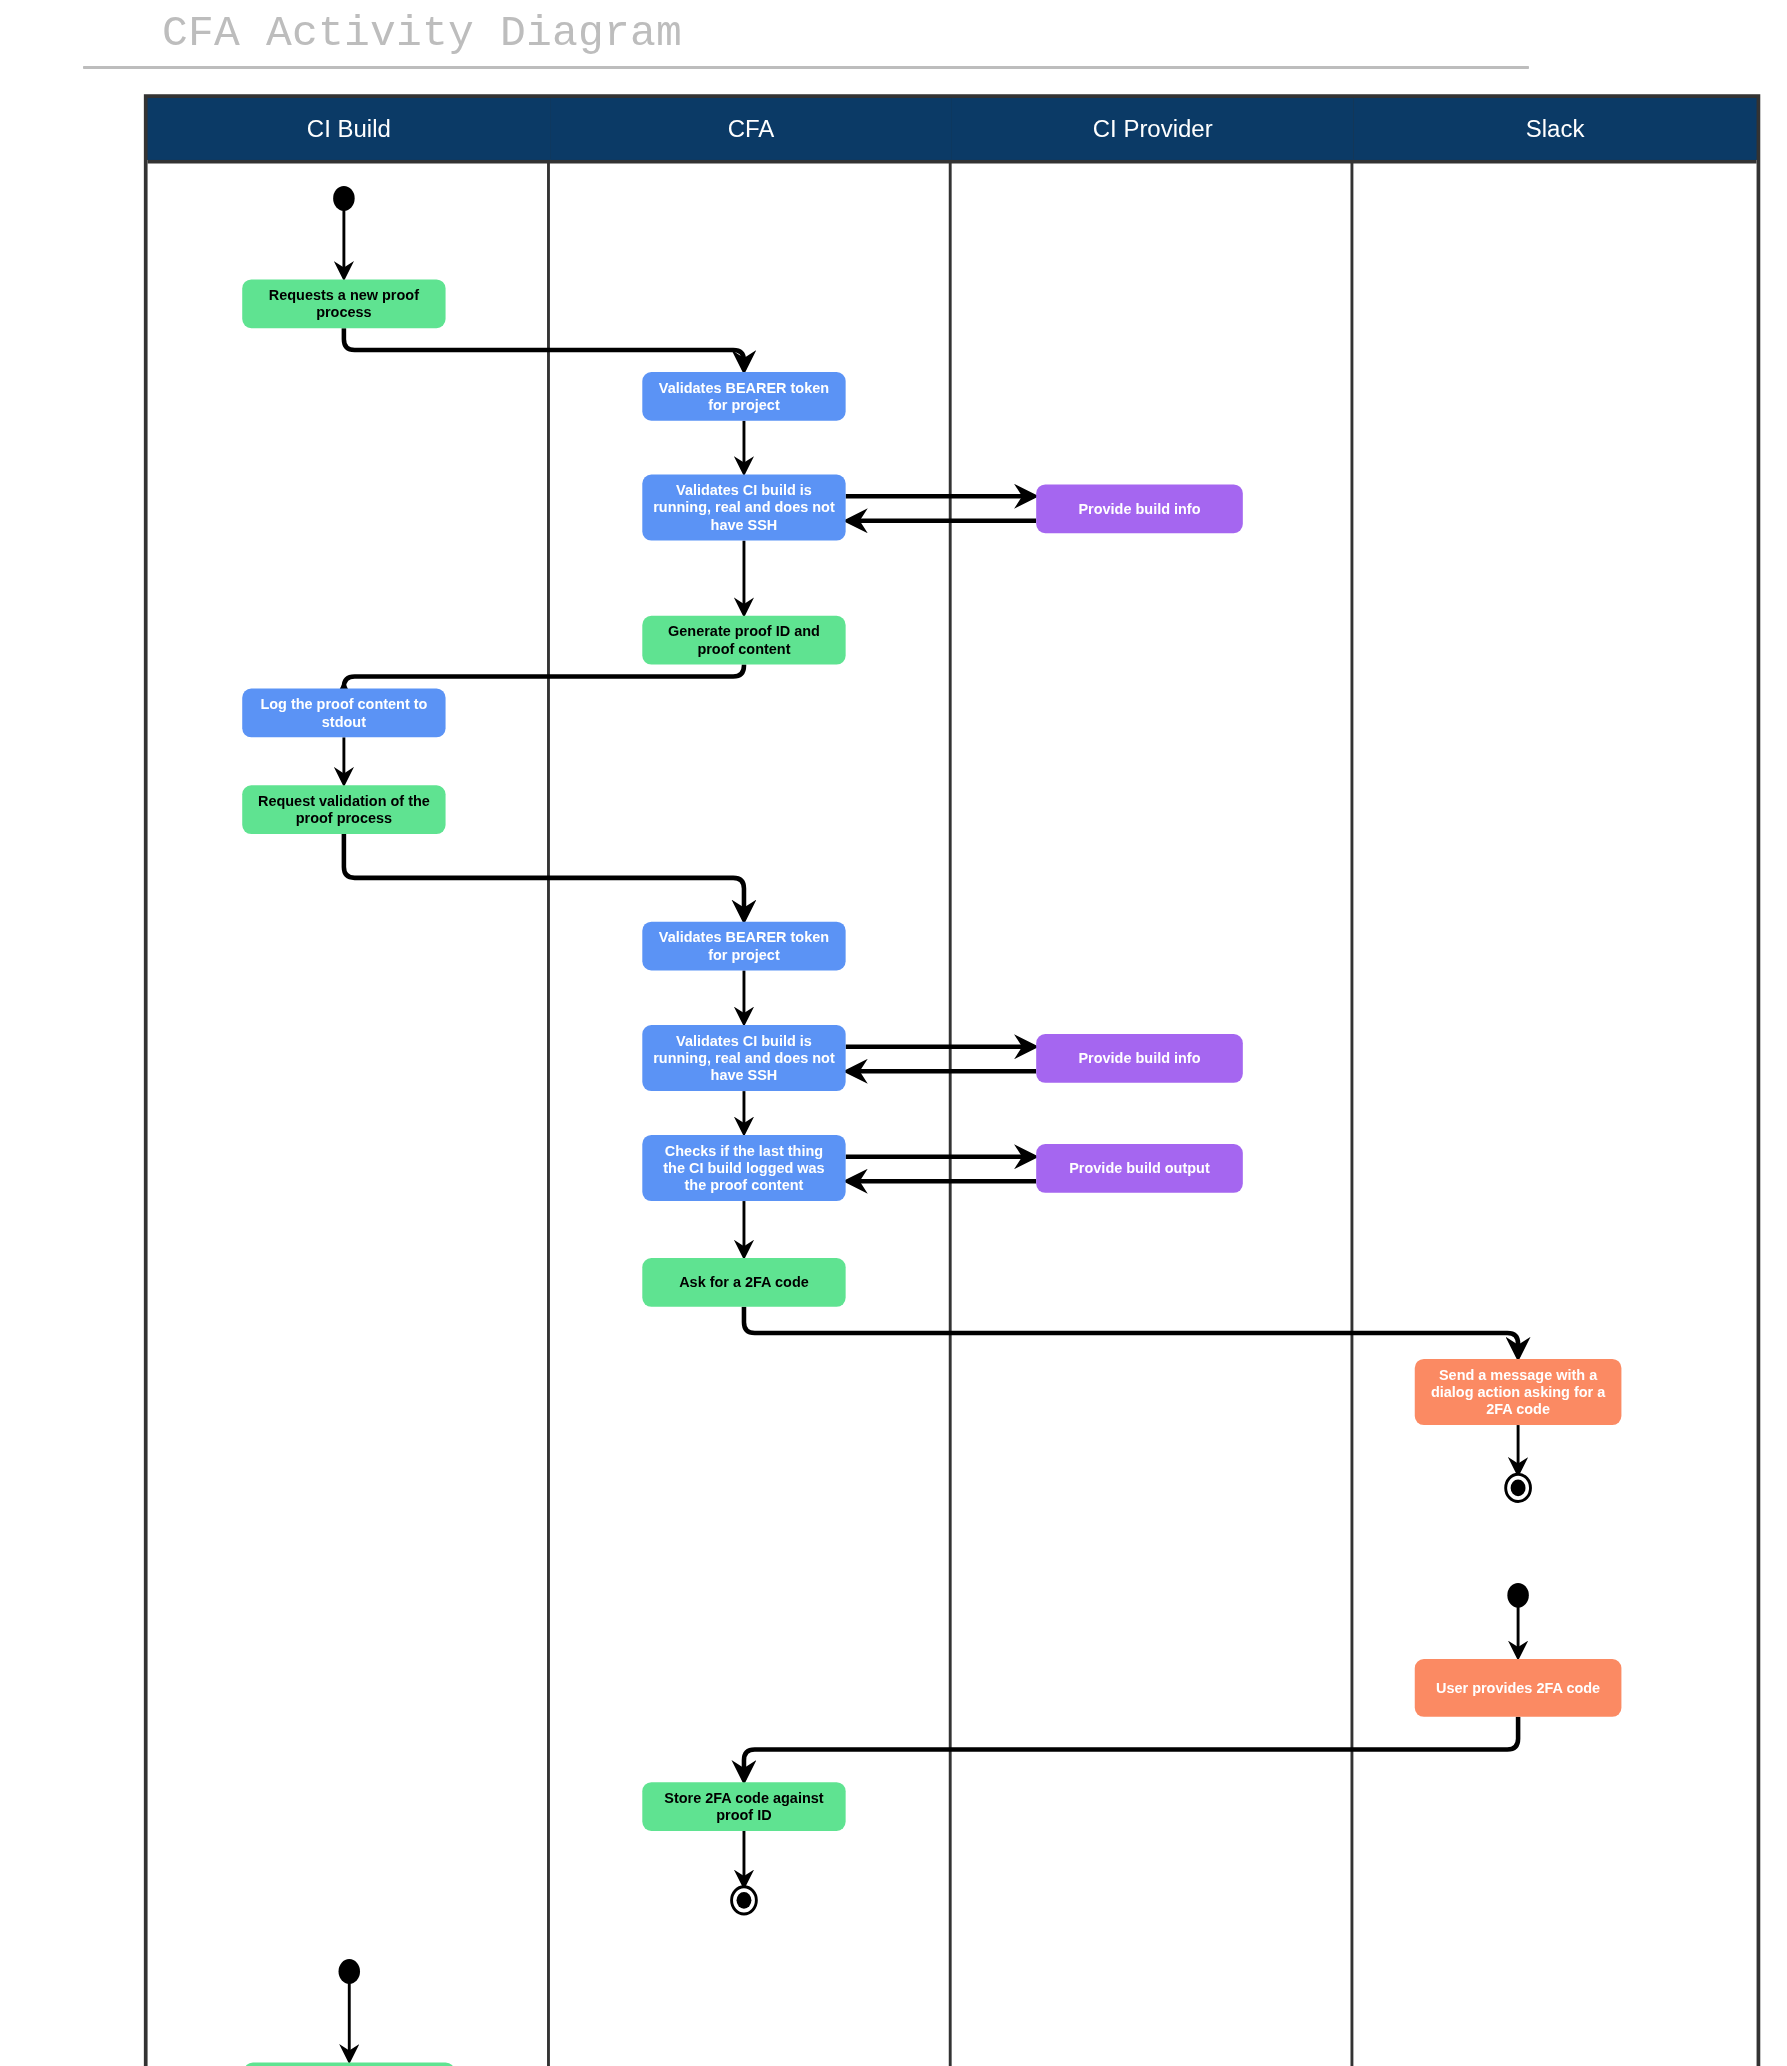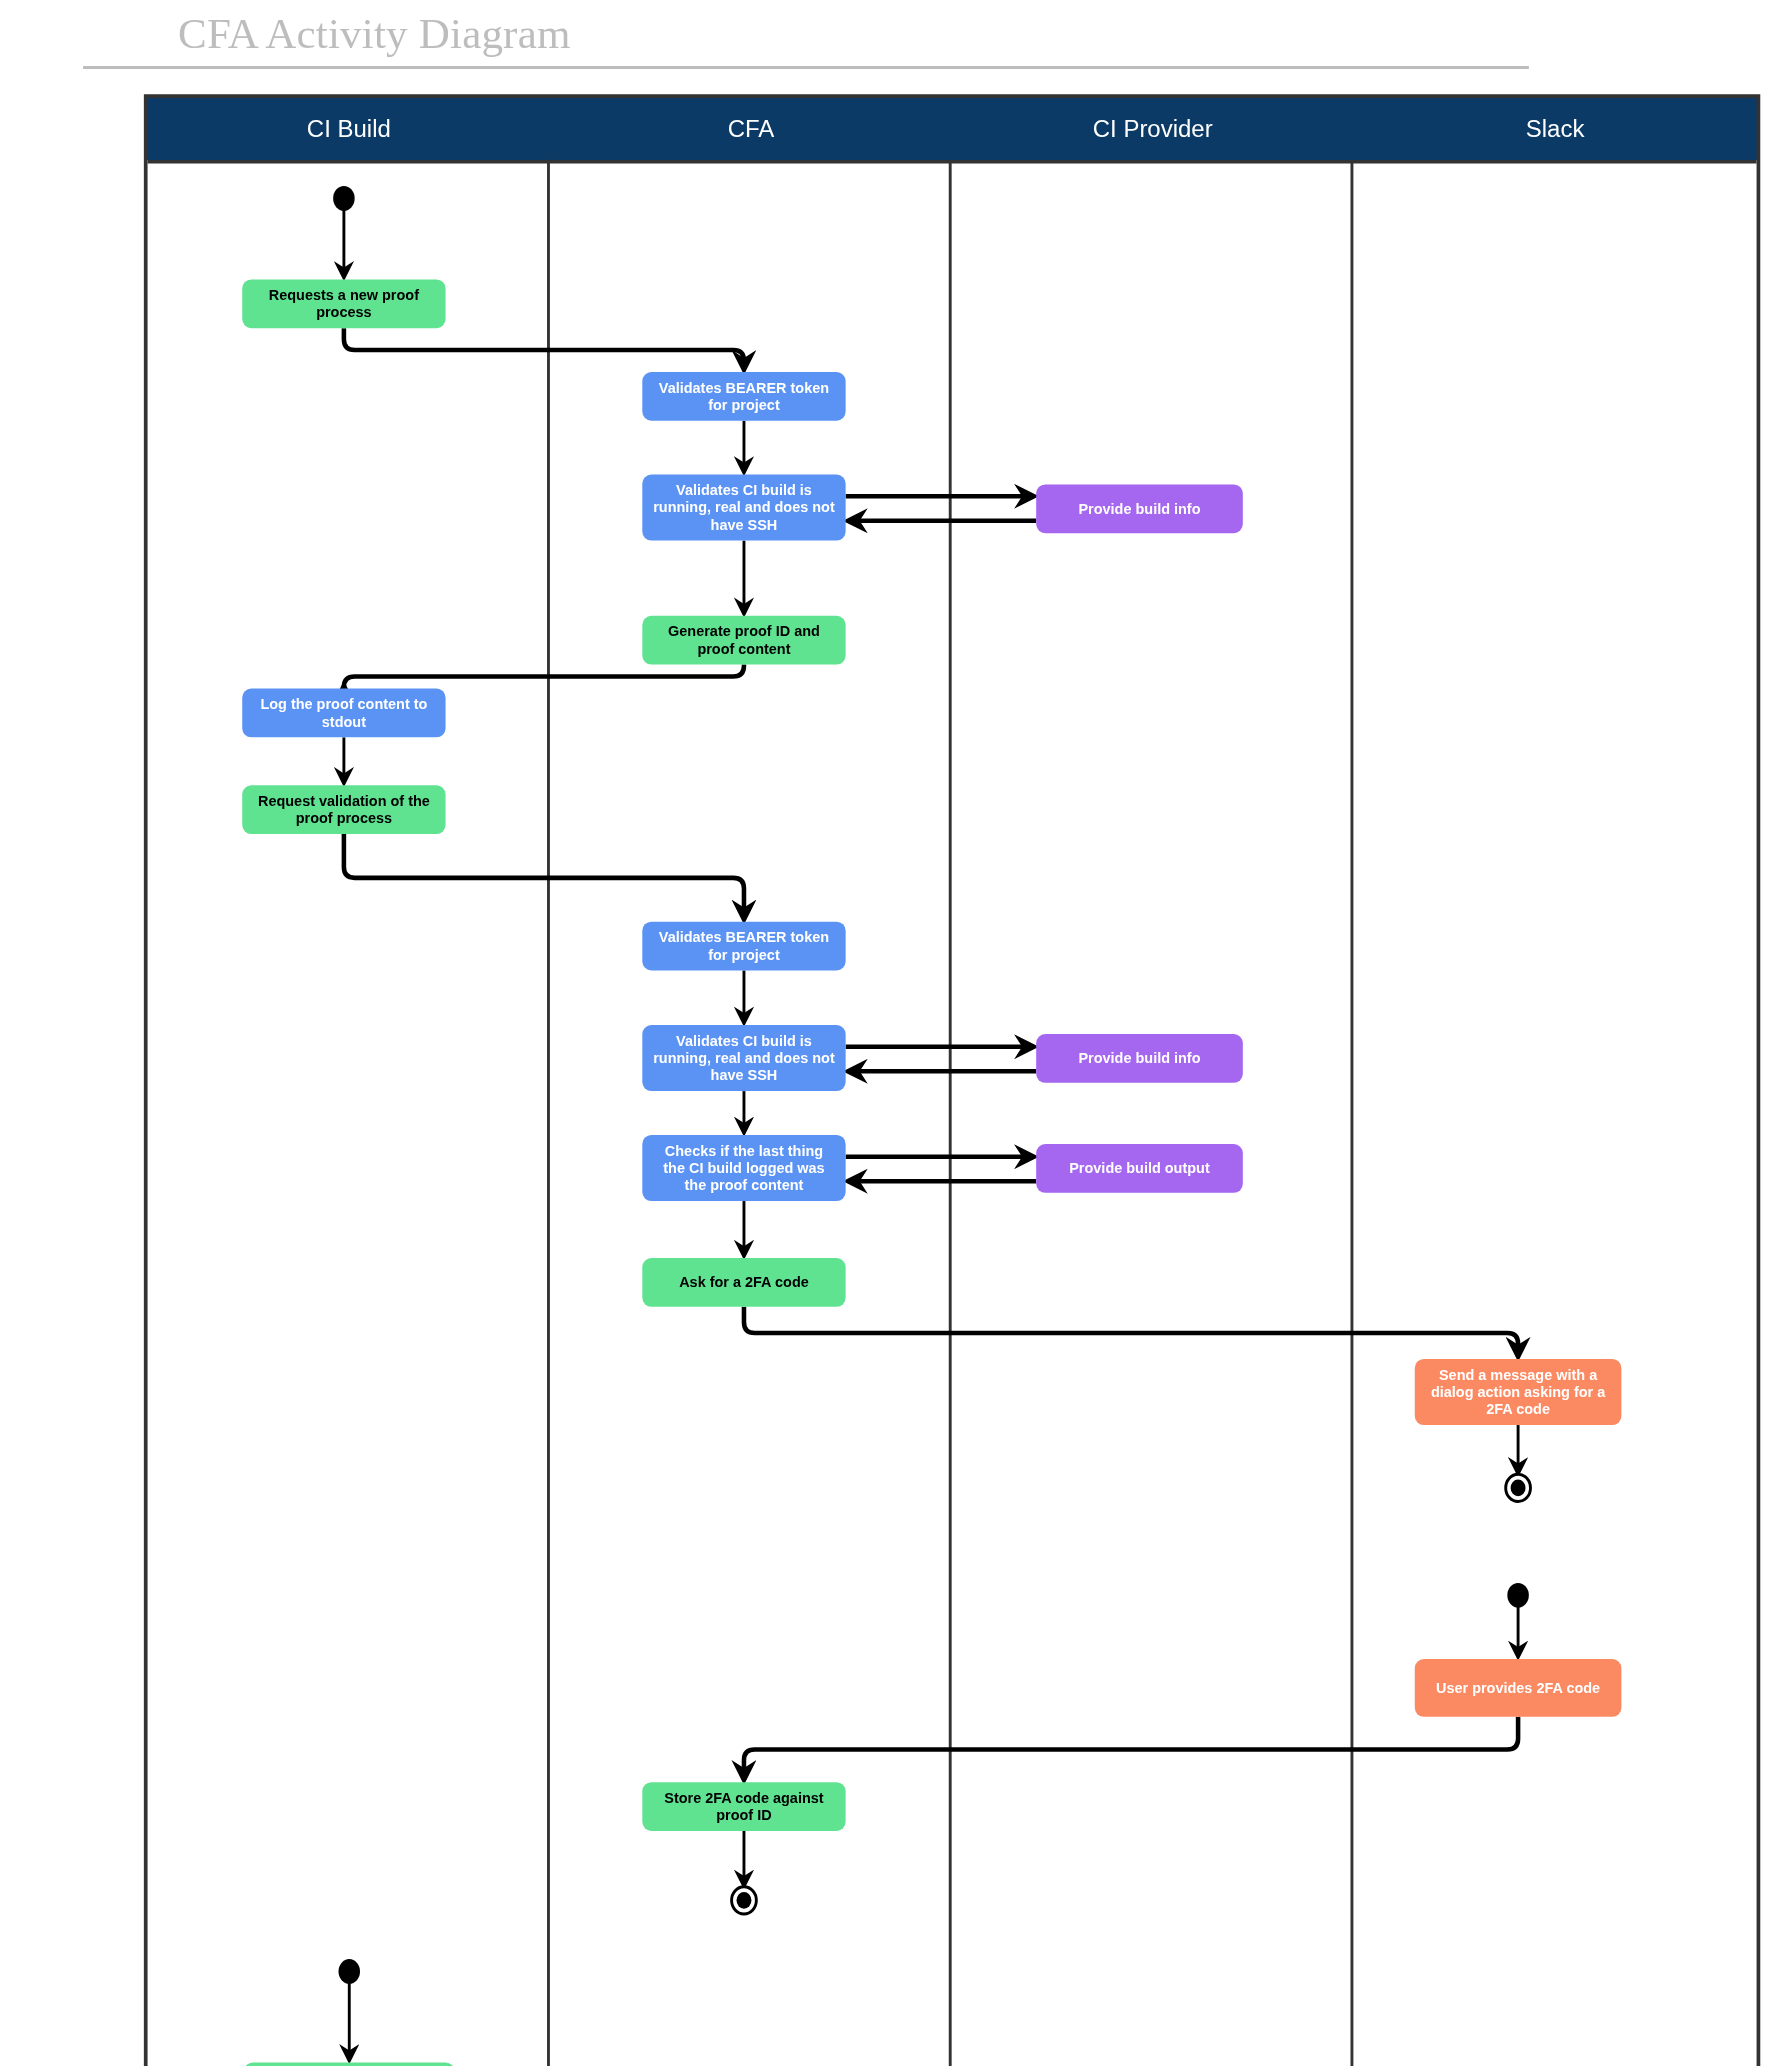--- a/index.html
+++ b/index.html
@@ -32,22 +32,21 @@
   #page-title {
     position: absolute;
     left: 162px;
     top: 5px;
     font-size: 43px;
     line-height: 58px;
     font-weight: 400;
     color: #bdbdbd;
     white-space: nowrap;
     letter-spacing: 0.2px;
-    font-family: Liberation Serif, serif;
-    margin-left: 16px;
+    font-family: Liberation Mono, monospace;
   }
   #title-rule {
     position: absolute;
     left: 83px;
     top: 66px;
     width: 1446px;
     height: 2.9px;
     background: #bdbdbd;
     border-radius: 0.8px;
   }

